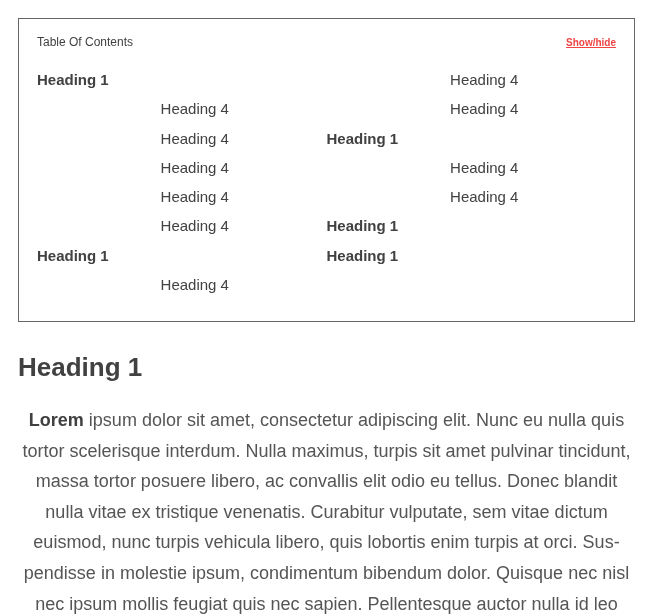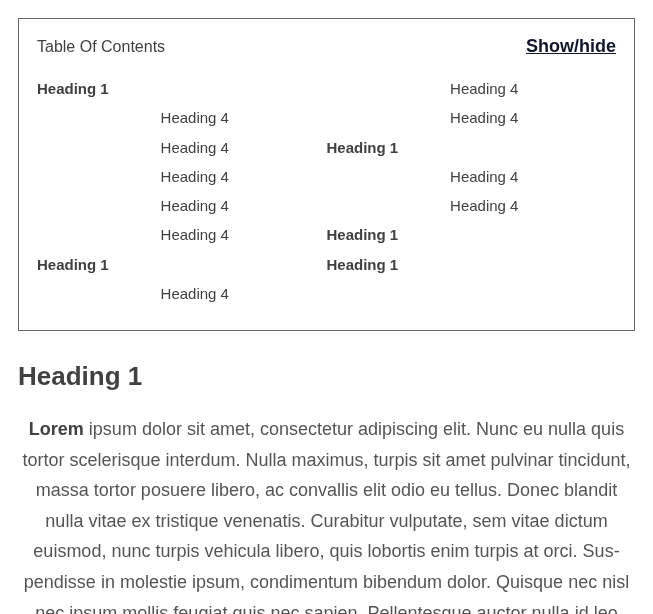--- a/index.html
+++ b/index.html
@@ -16,29 +16,29 @@
     padding: 14px 18px 22px 18px;
     margin-bottom: 26px;
   }
   .toc-header {
     display: flex;
     justify-content: space-between;
     align-items: baseline;
     margin-bottom: 14px;
   }
   .toc-title {
-    font-size: 16px;
+    font-size: 12px;
     color: #414141;
   }
   .toc-toggle {
     font-weight: bold;
     text-decoration: underline;
-    color: #0f172a;
+    color: #ef4444;
     cursor: pointer;
-    font-size: 18px;
+    font-size: 10px;
   }
   .toc-columns {
     display: flex;
   }
   .toc-col {
     flex: 1;
   }
   .toc-item {
     line-height: 1.95;
     font-size: 15px;

